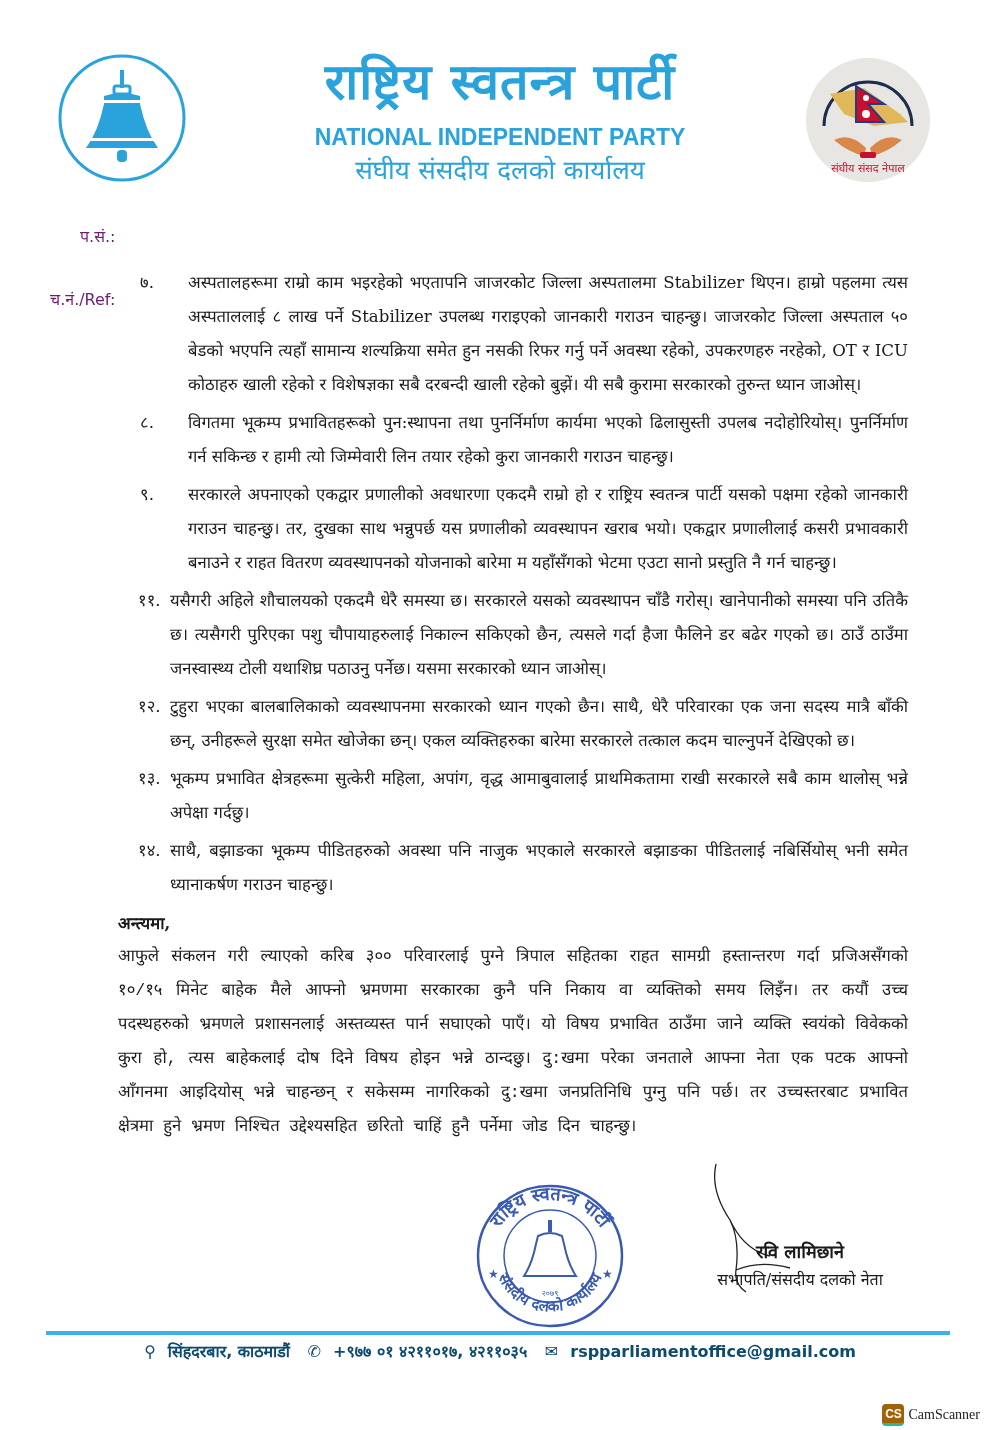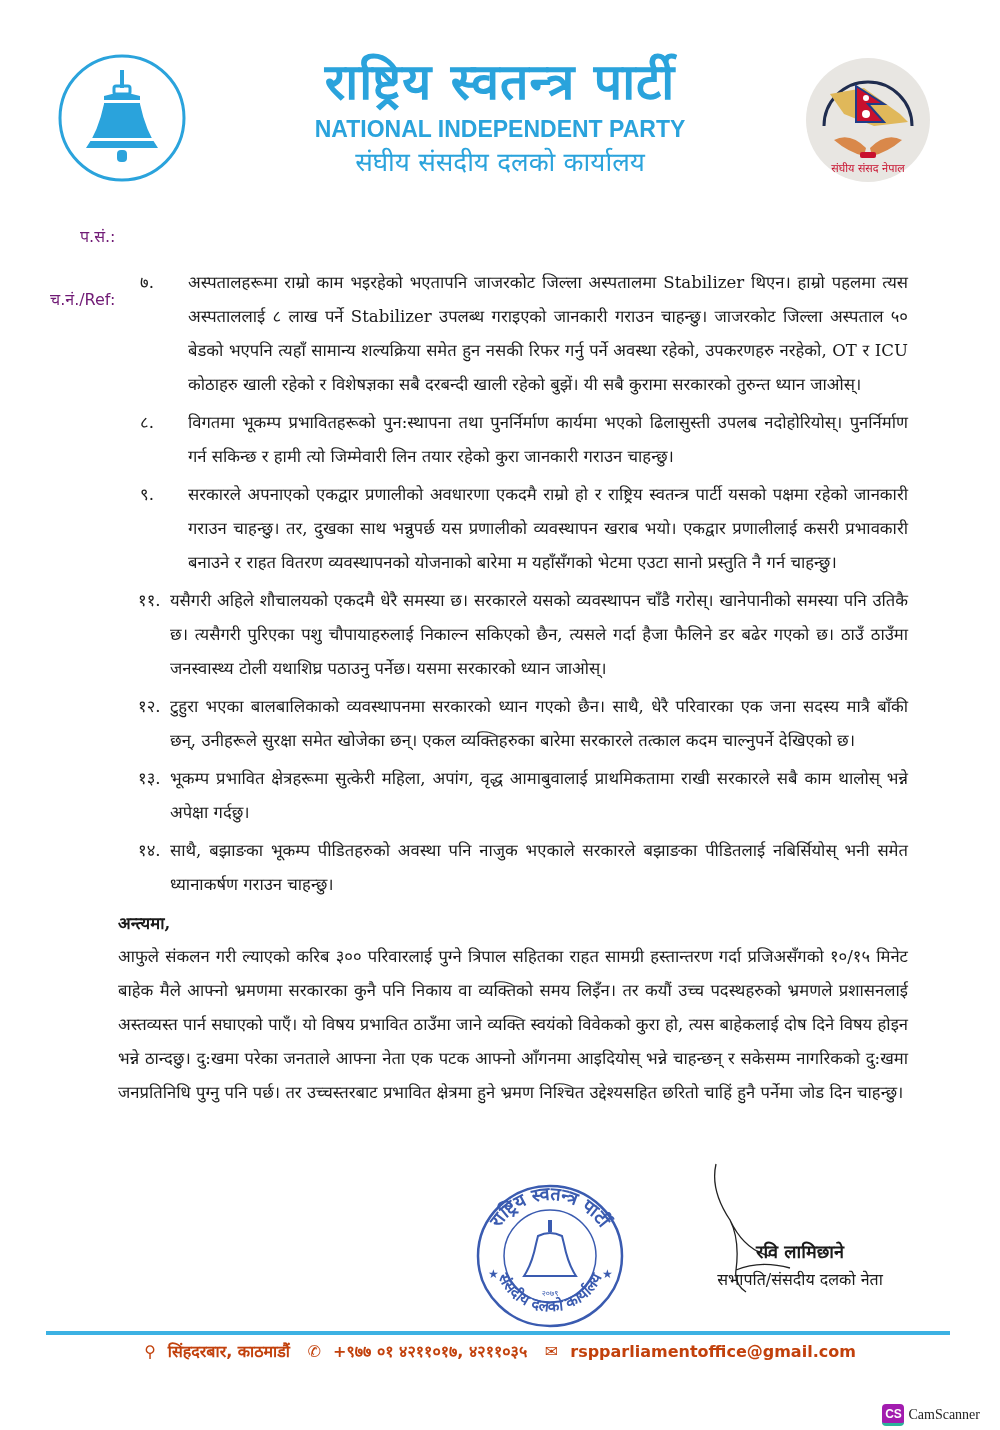--- a/index.html
+++ b/index.html
@@ -2,44 +2,44 @@
 <html><head>
 <meta charset="utf-8">
 <style>
   html, body { margin: 0; padding: 0; background: #ffffff; }
   body { width: 1000px; height: 1430px; position: relative; overflow: hidden;
          font-family: "DejaVu Serif", "Liberation Serif", serif; color: #1a1a1a; }
   .logo-left { position: absolute; left: 56px; top: 52px; width: 132px; height: 132px; }
   .logo-right { position: absolute; left: 804px; top: 56px; width: 128px; height: 128px; }
   .hdr { position: absolute; left: 230px; top: 50px; width: 540px; text-align: center; color: #2aa3dc; }
   .hdr .np { font-family: "DejaVu Sans", sans-serif; font-weight: bold; font-size: 50px; line-height: 64px; letter-spacing: 1px; }
-  .hdr .en { font-family: "Liberation Sans", sans-serif; font-weight: bold; font-size: 23px; line-height: 30px; margin-top: 0; }
+  .hdr .en { font-family: "Liberation Sans", sans-serif; font-weight: bold; font-size: 23px; line-height: 30px; margin-top: 8px; }
   .hdr .off { font-family: "DejaVu Sans", sans-serif; font-size: 26px; line-height: 36px; }
   .ref { position: absolute; left: 50px; color: #701a75; font-family: "DejaVu Sans", sans-serif; font-size: 16px; }
   .ref1 { top: 225px; left: 80px; }
   .ref2 { top: 256px; margin-top: 32px; }
   .body { position: absolute; left: 118px; top: 266px; width: 790px; font-size: 16.6px; line-height: 34px; text-align: justify; }
   .item { display: flex; margin-bottom: 4px; }
   .item .num { width: 48px; flex: 0 0 48px; padding-left: 22px; box-sizing: content-box; }
   .item .txt { flex: 1; }
   .item.wide .num { padding-left: 20px; width: 32px; flex: 0 0 32px; }
   .closing-h { font-weight: bold; margin-top: 0; }
-  .closing { margin-top: 0; }
+  .closing { margin-top: 0; font-family: Liberation Mono, monospace; }
   .sig { position: absolute; left: 700px; top: 1238px; text-align: center; width: 200px; font-family: "DejaVu Serif", serif; }
   .sig .name { font-weight: bold; font-size: 18px; line-height: 28px; }
   .sig .title { font-size: 16px; line-height: 28px; }
   .signature { position: absolute; left: 700px; top: 1160px; width: 120px; height: 140px; }
   .stamp { position: absolute; left: 470px; top: 1180px; width: 160px; height: 150px; }
   .rule { position: absolute; left: 46px; top: 1331px; width: 904px; height: 4px; background: #3cb1e3; }
-  .footer { position: absolute; left: 0; top: 1338px; width: 1000px; text-align: center; color: #c2410c;
+  .footer { position: absolute; left: 0; top: 1338px; width: 1000px; text-align: center; color: #0c4a6e;
             font-family: "DejaVu Sans", sans-serif; font-weight: bold; font-size: 16px; line-height: 28px; }
   .footer span { margin: 0 6px; }
   .cs { position: absolute; right: 20px; top: 1404px; display: flex; align-items: center; gap: 4px;
         font-family: "Liberation Serif", serif; font-size: 14px; color: #222; }
-  .cs .badge { width: 22px; height: 22px; background: #a21caf; border-radius: 4px; color: #fff; font-weight: bold;
+  .cs .badge { width: 22px; height: 22px; background: #a16207; border-radius: 4px; color: #fff; font-weight: bold;
                font-family: "Liberation Sans", sans-serif; font-size: 12px; display: flex; align-items: center; justify-content: center;
                border-bottom: 3px solid #2bb59a; box-sizing: border-box; }
 </style>
 </head>
 <body>
 
 <svg class="logo-left" viewBox="0 0 132 132">
   <circle cx="66" cy="66" r="62" fill="none" stroke="#2aa3dc" stroke-width="3"></circle>
   <rect x="64" y="18" width="4" height="18" fill="#2aa3dc"></rect>
   <rect x="58" y="34" width="16" height="8" rx="2" fill="none" stroke="#2aa3dc" stroke-width="3"></rect>

